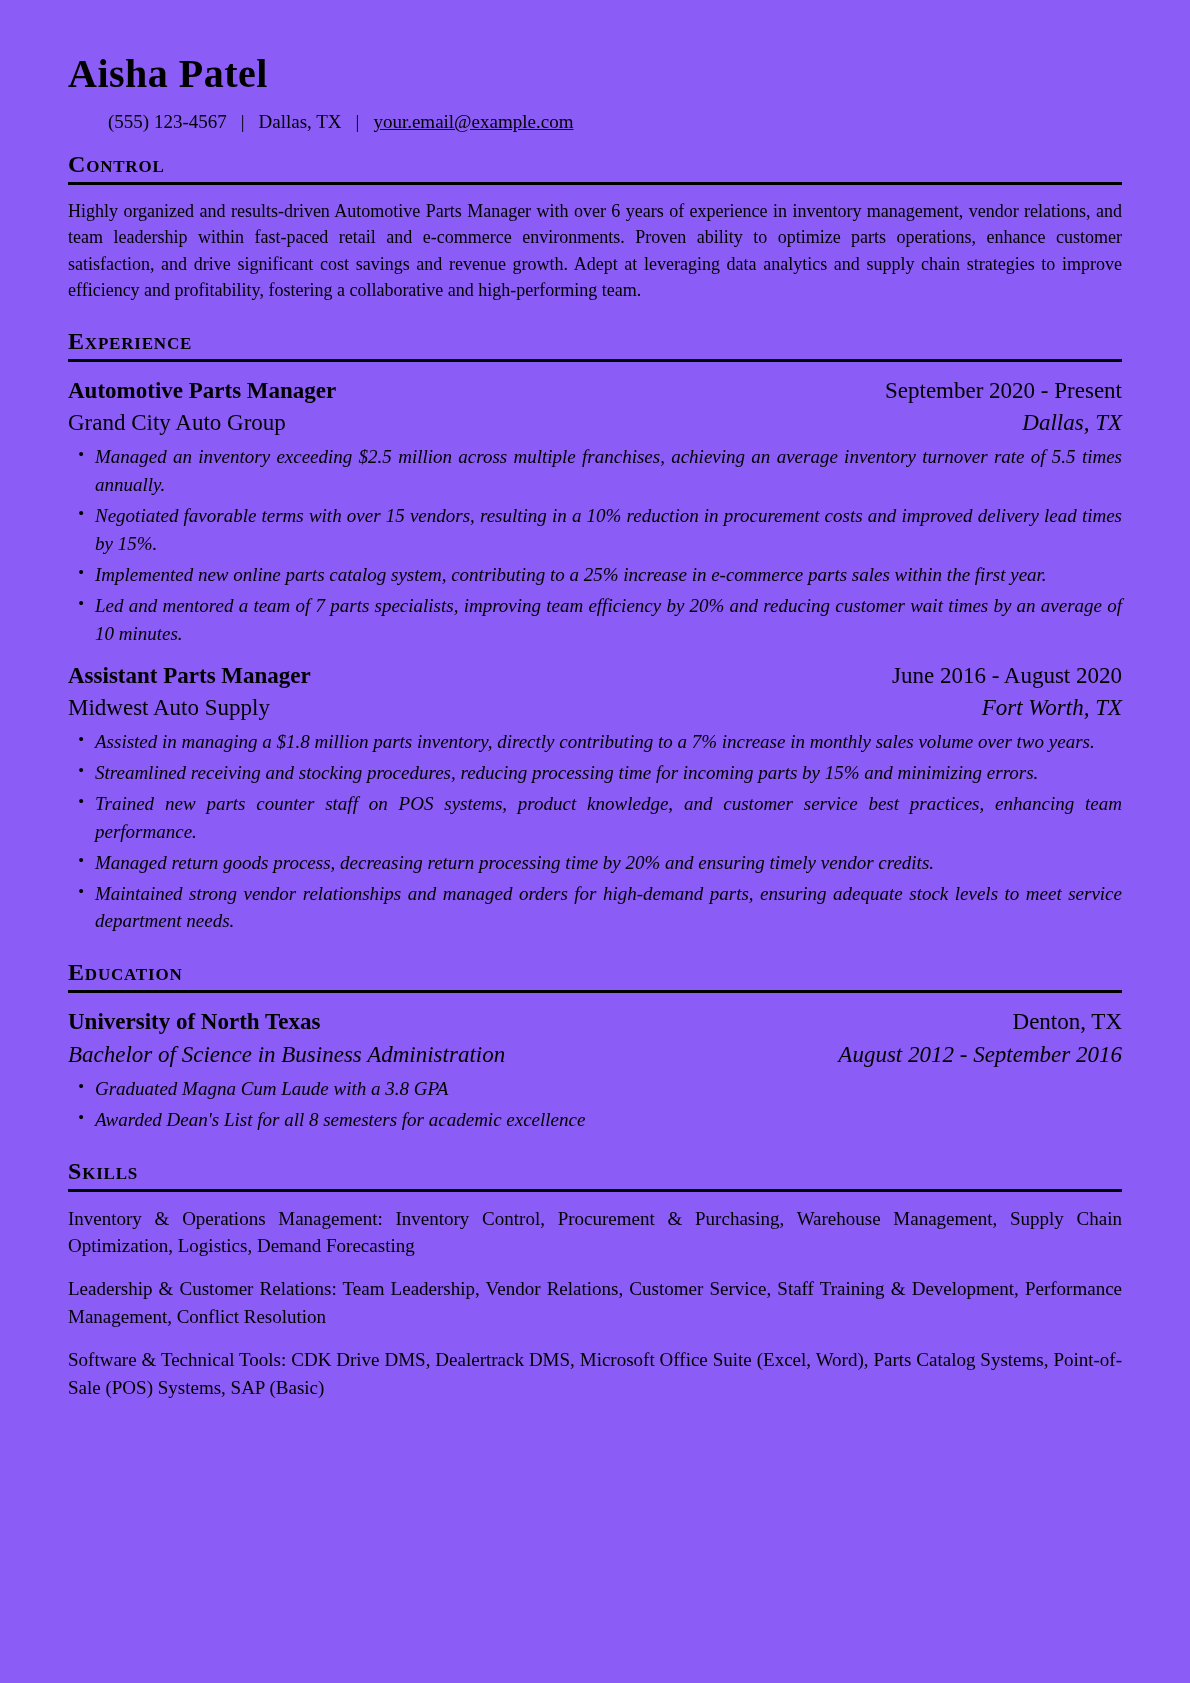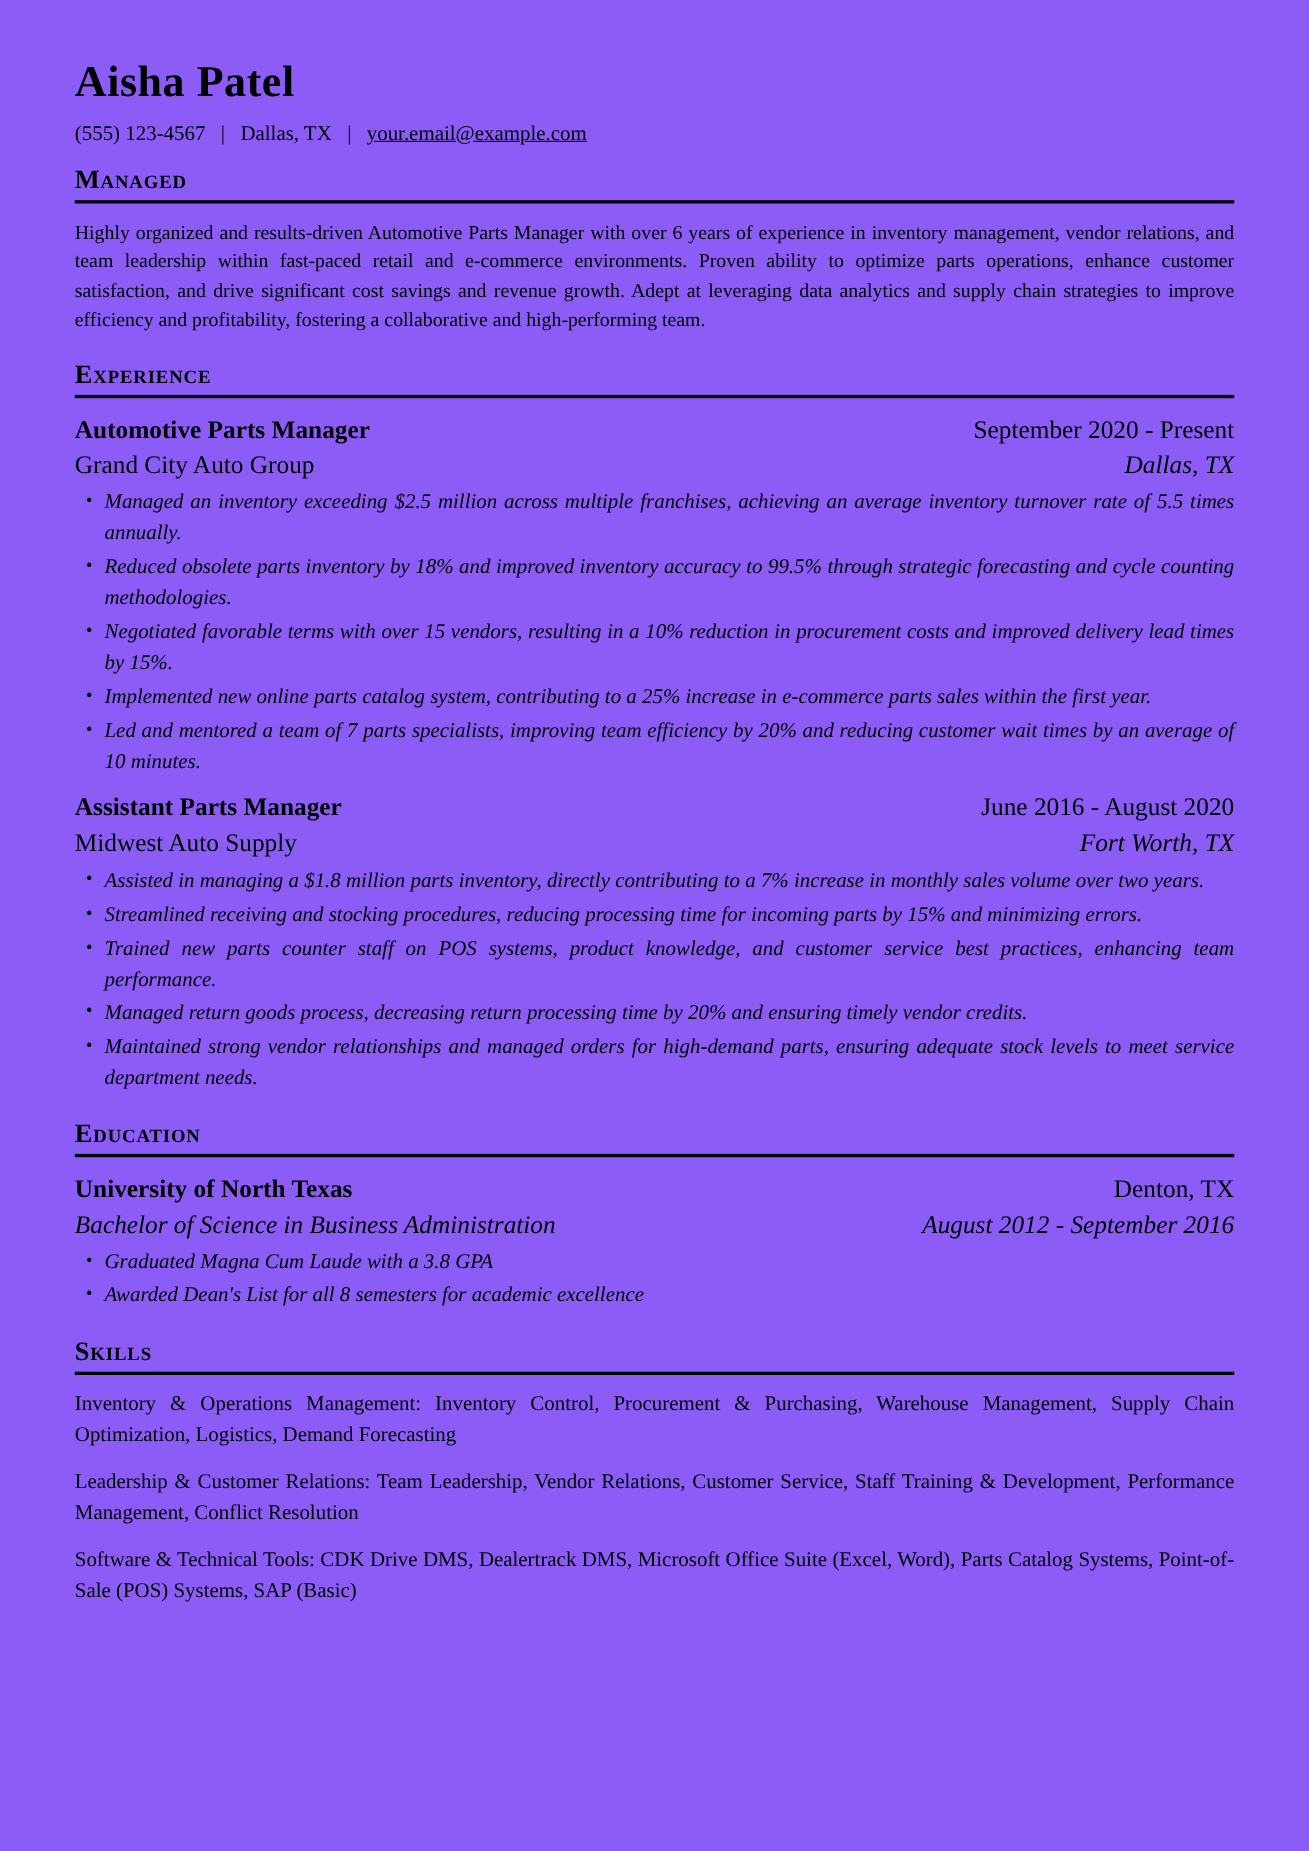--- a/index.html
+++ b/index.html
@@ -20,20 +20,21 @@
   
   .name {
     font-size: 40px;
     font-weight: bold;
     letter-spacing: 0.5px;
     margin-bottom: 14px;
   }
   .contact {
     font-size: 19px;
     margin-bottom: 18px;
+    margin-left: 40px;
   }
   .contact .sep {
     display: inline-block;
     margin: 0 14px;
   }
   .contact .email {
     text-decoration: underline;
     color: #000000;
     cursor: pointer;
   }
@@ -96,39 +97,38 @@
 <body>
 
 <div class="page">
 
   <div class="name">Aisha Patel</div>
   <div class="contact">
     <span>(555) 123-4567</span><span class="sep">|</span><span>Dallas, TX</span><span class="sep">|</span><span class="email">your.email@example.com</span>
   </div>
 
   <div class="section">
-    <div class="section-title">Managed</div>
+    <div class="section-title">Control</div>
     <div class="para">Highly organized and results-driven Automotive Parts Manager with over 6 years of experience in inventory management, vendor relations, and team leadership within fast-paced retail and e-commerce environments. Proven ability to optimize parts operations, enhance customer satisfaction, and drive significant cost savings and revenue growth. Adept at leveraging data analytics and supply chain strategies to improve efficiency and profitability, fostering a collaborative and high-performing team.</div>
   </div>
 
   <div class="section">
     <div class="section-title">Experience</div>
 
     <div class="entry">
       <div class="entry-row">
         <span class="role">Automotive Parts Manager</span>
         <span class="job-dates">September 2020 - Present</span>
       </div>
       <div class="entry-row">
         <span class="company">Grand City Auto Group</span>
         <span class="job-location">Dallas, TX</span>
       </div>
       <ul class="bullets">
         <li>Managed an inventory exceeding $2.5 million across multiple franchises, achieving an average inventory turnover rate of 5.5 times annually.</li>
-        <li>Reduced obsolete parts inventory by 18% and improved inventory accuracy to 99.5% through strategic forecasting and cycle counting methodologies.</li>
         <li>Negotiated favorable terms with over 15 vendors, resulting in a 10% reduction in procurement costs and improved delivery lead times by 15%.</li>
         <li>Implemented new online parts catalog system, contributing to a 25% increase in e-commerce parts sales within the first year.</li>
         <li>Led and mentored a team of 7 parts specialists, improving team efficiency by 20% and reducing customer wait times by an average of 10 minutes.</li>
       </ul>
     </div>
 
     <div class="entry">
       <div class="entry-row">
         <span class="role">Assistant Parts Manager</span>
         <span class="job-dates">June 2016 - August 2020</span>

